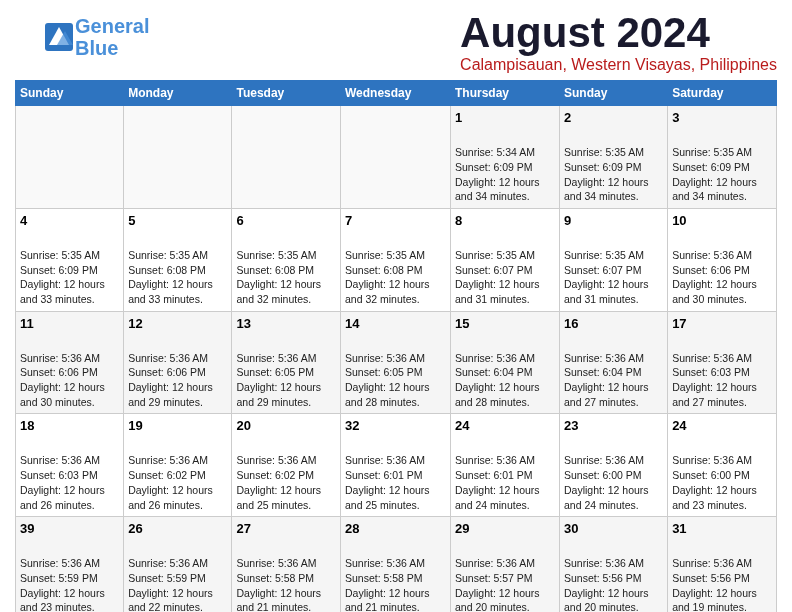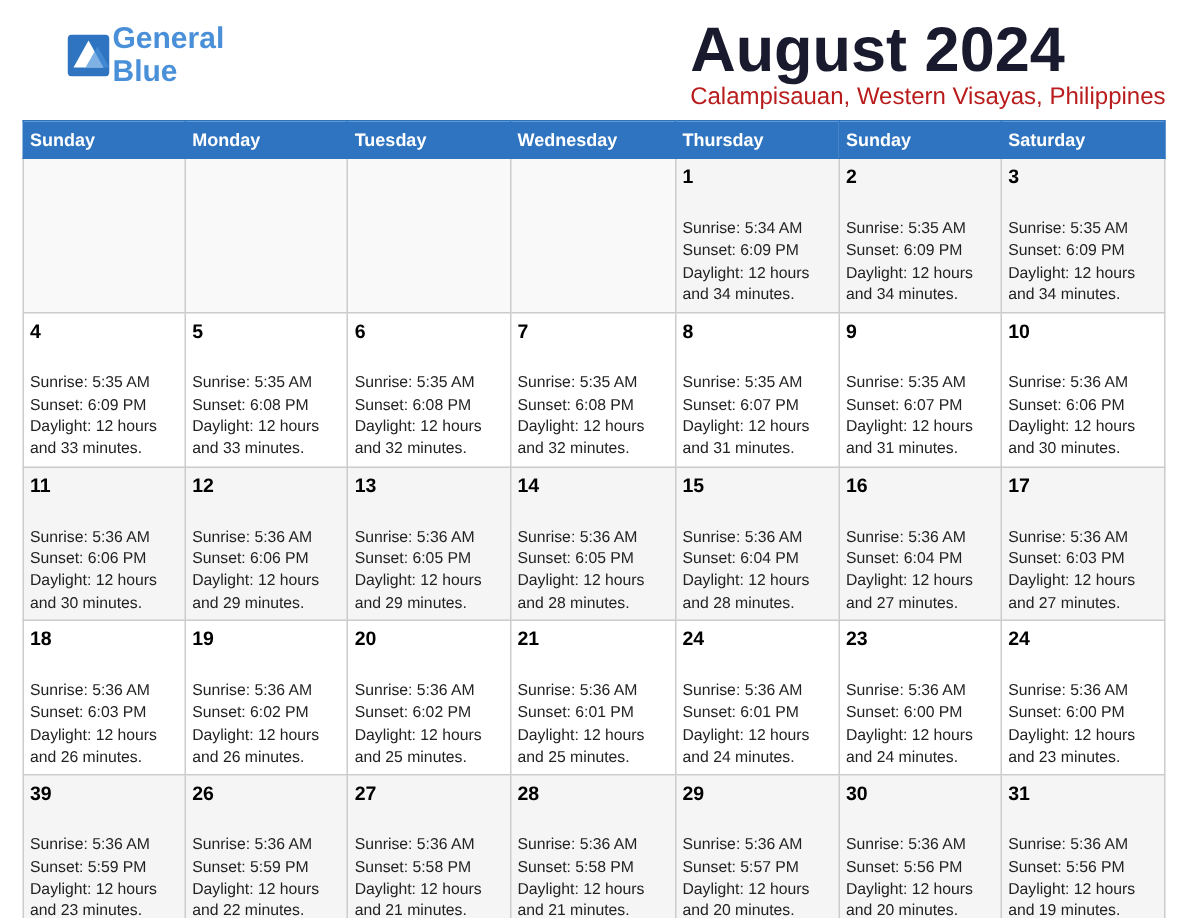--- a/index.html
+++ b/index.html
@@ -214,21 +214,21 @@
         </td>
         <td>
           <span class="day-num">19</span>
           <div class="day-info">Sunrise: 5:36 AM<br>Sunset: 6:02 PM<br>Daylight: 12 hours<br>and 26 minutes.</div>
         </td>
         <td>
           <span class="day-num">20</span>
           <div class="day-info">Sunrise: 5:36 AM<br>Sunset: 6:02 PM<br>Daylight: 12 hours<br>and 25 minutes.</div>
         </td>
         <td>
-          <span class="day-num">21</span>
+          <span class="day-num">32</span>
           <div class="day-info">Sunrise: 5:36 AM<br>Sunset: 6:01 PM<br>Daylight: 12 hours<br>and 25 minutes.</div>
         </td>
         <td>
           <span class="day-num">24</span>
           <div class="day-info">Sunrise: 5:36 AM<br>Sunset: 6:01 PM<br>Daylight: 12 hours<br>and 24 minutes.</div>
         </td>
         <td>
           <span class="day-num">23</span>
           <div class="day-info">Sunrise: 5:36 AM<br>Sunset: 6:00 PM<br>Daylight: 12 hours<br>and 24 minutes.</div>
         </td>

